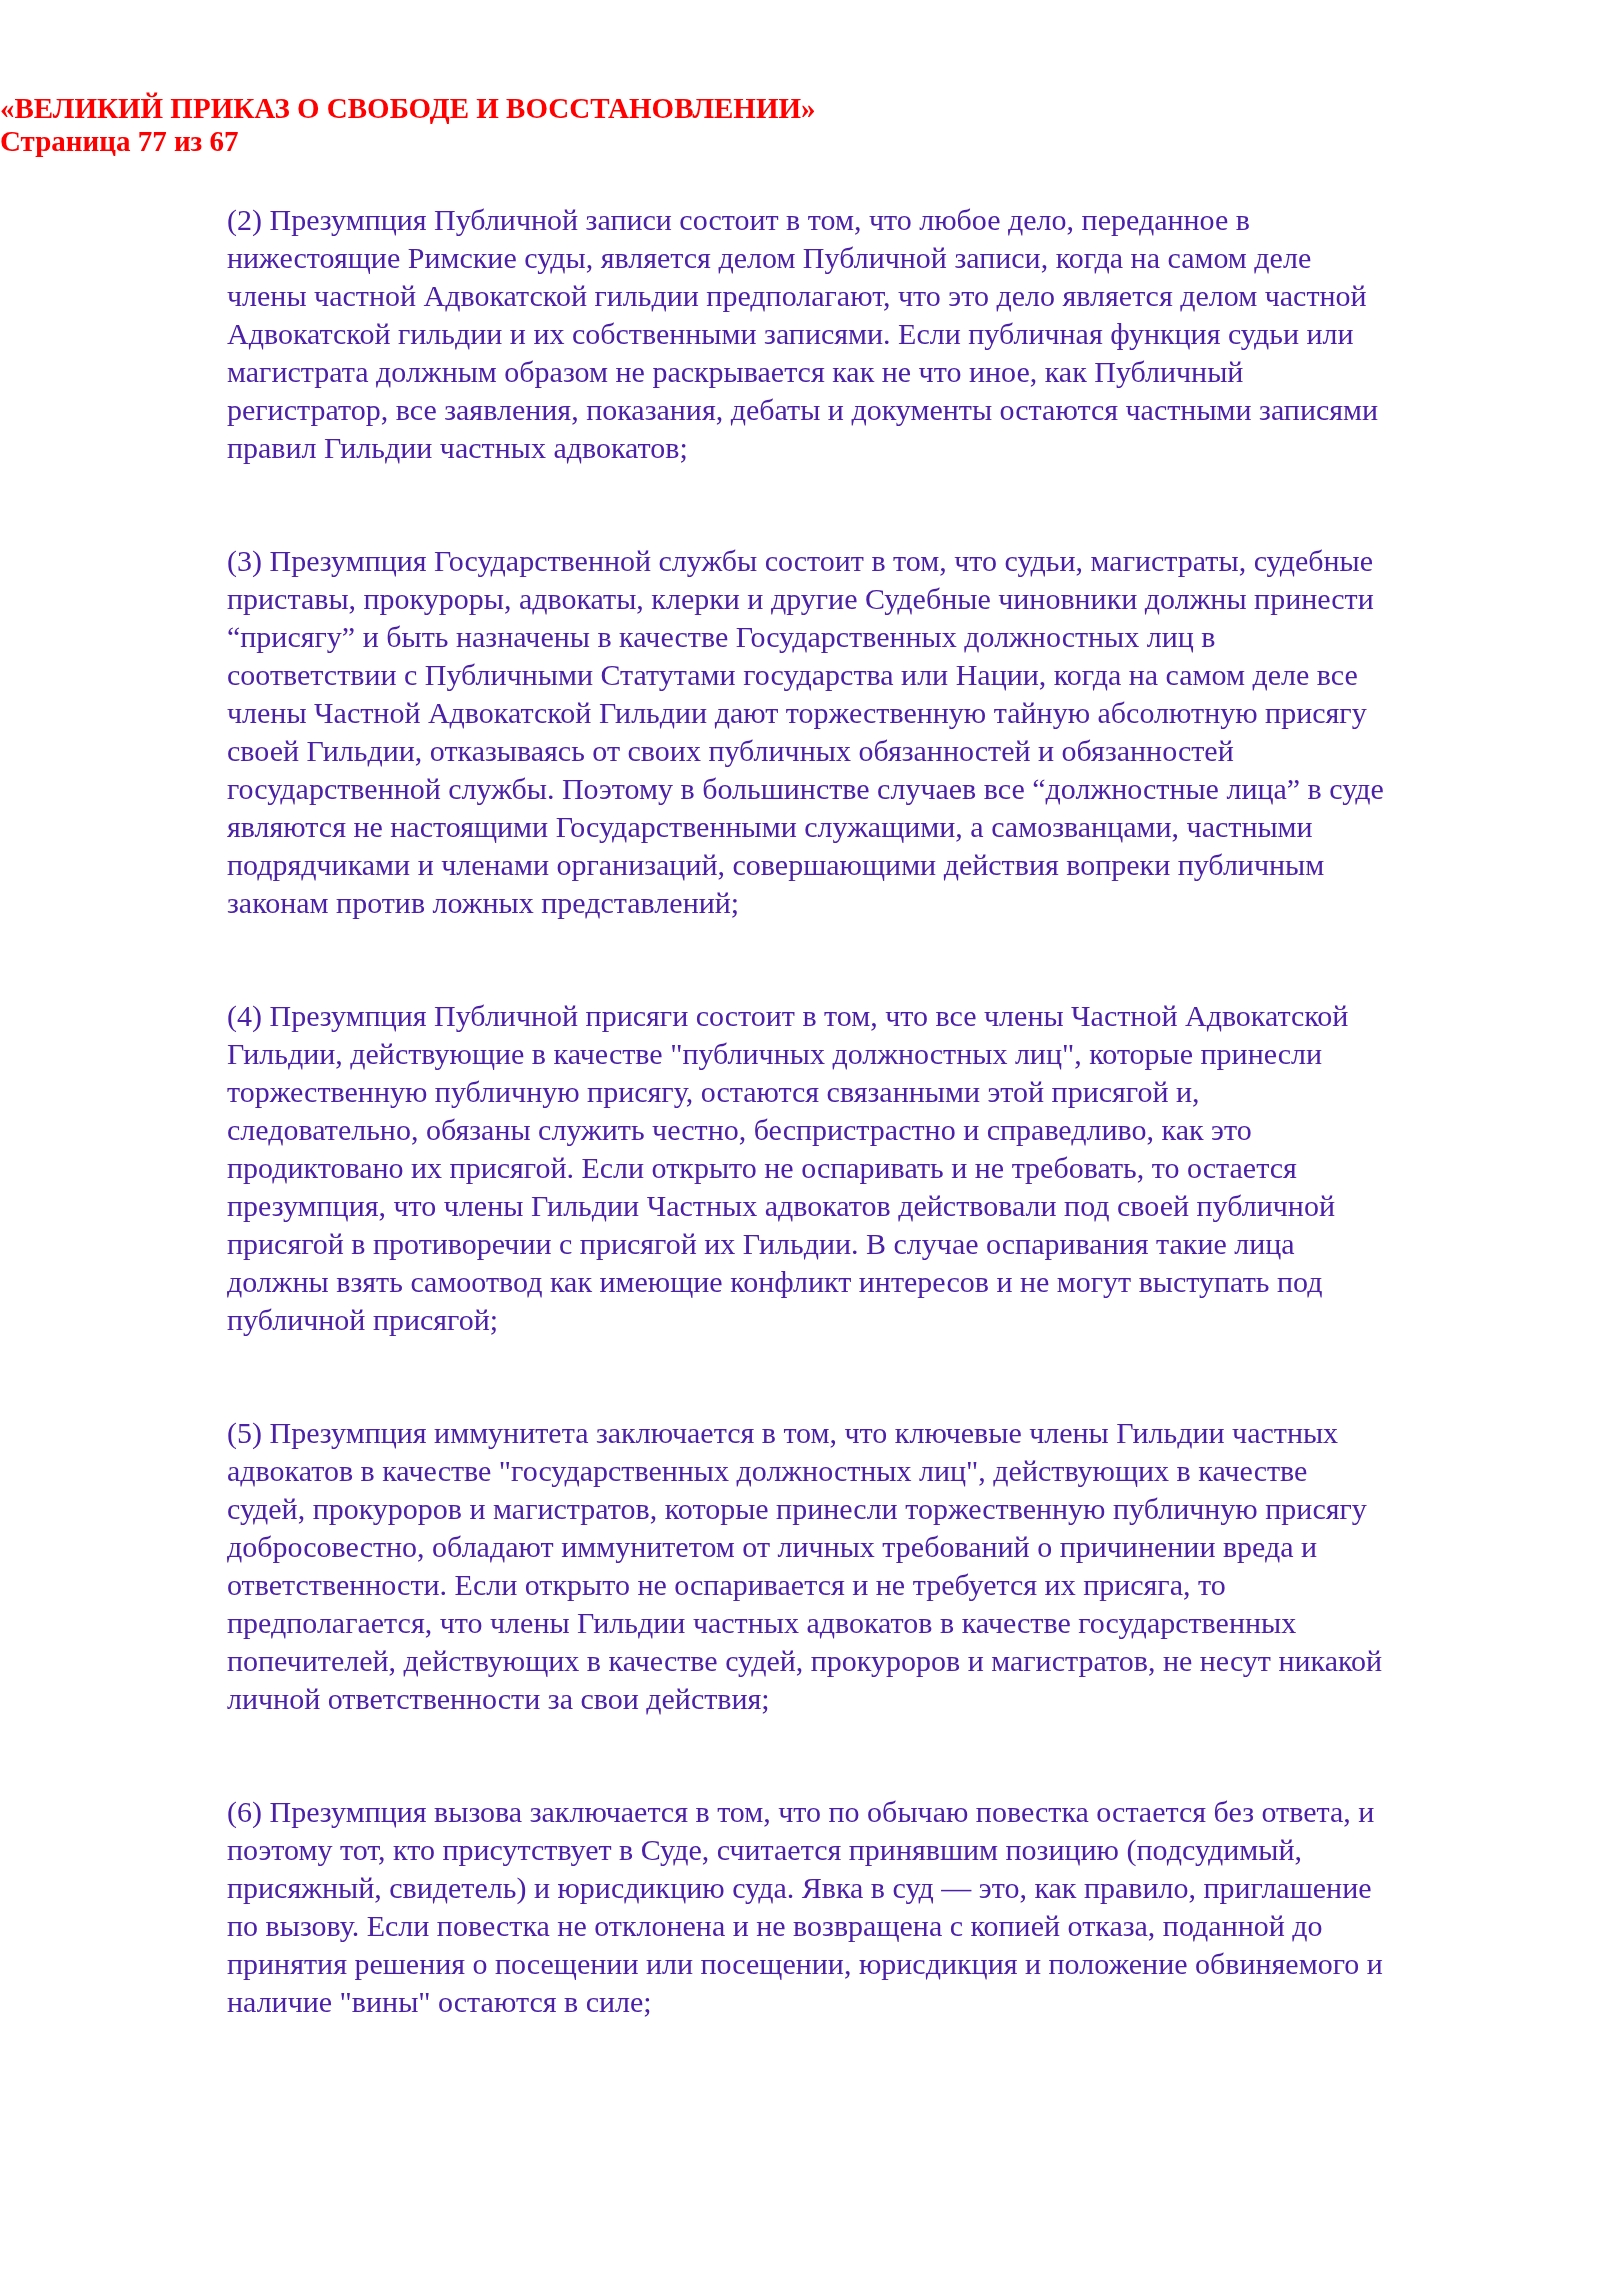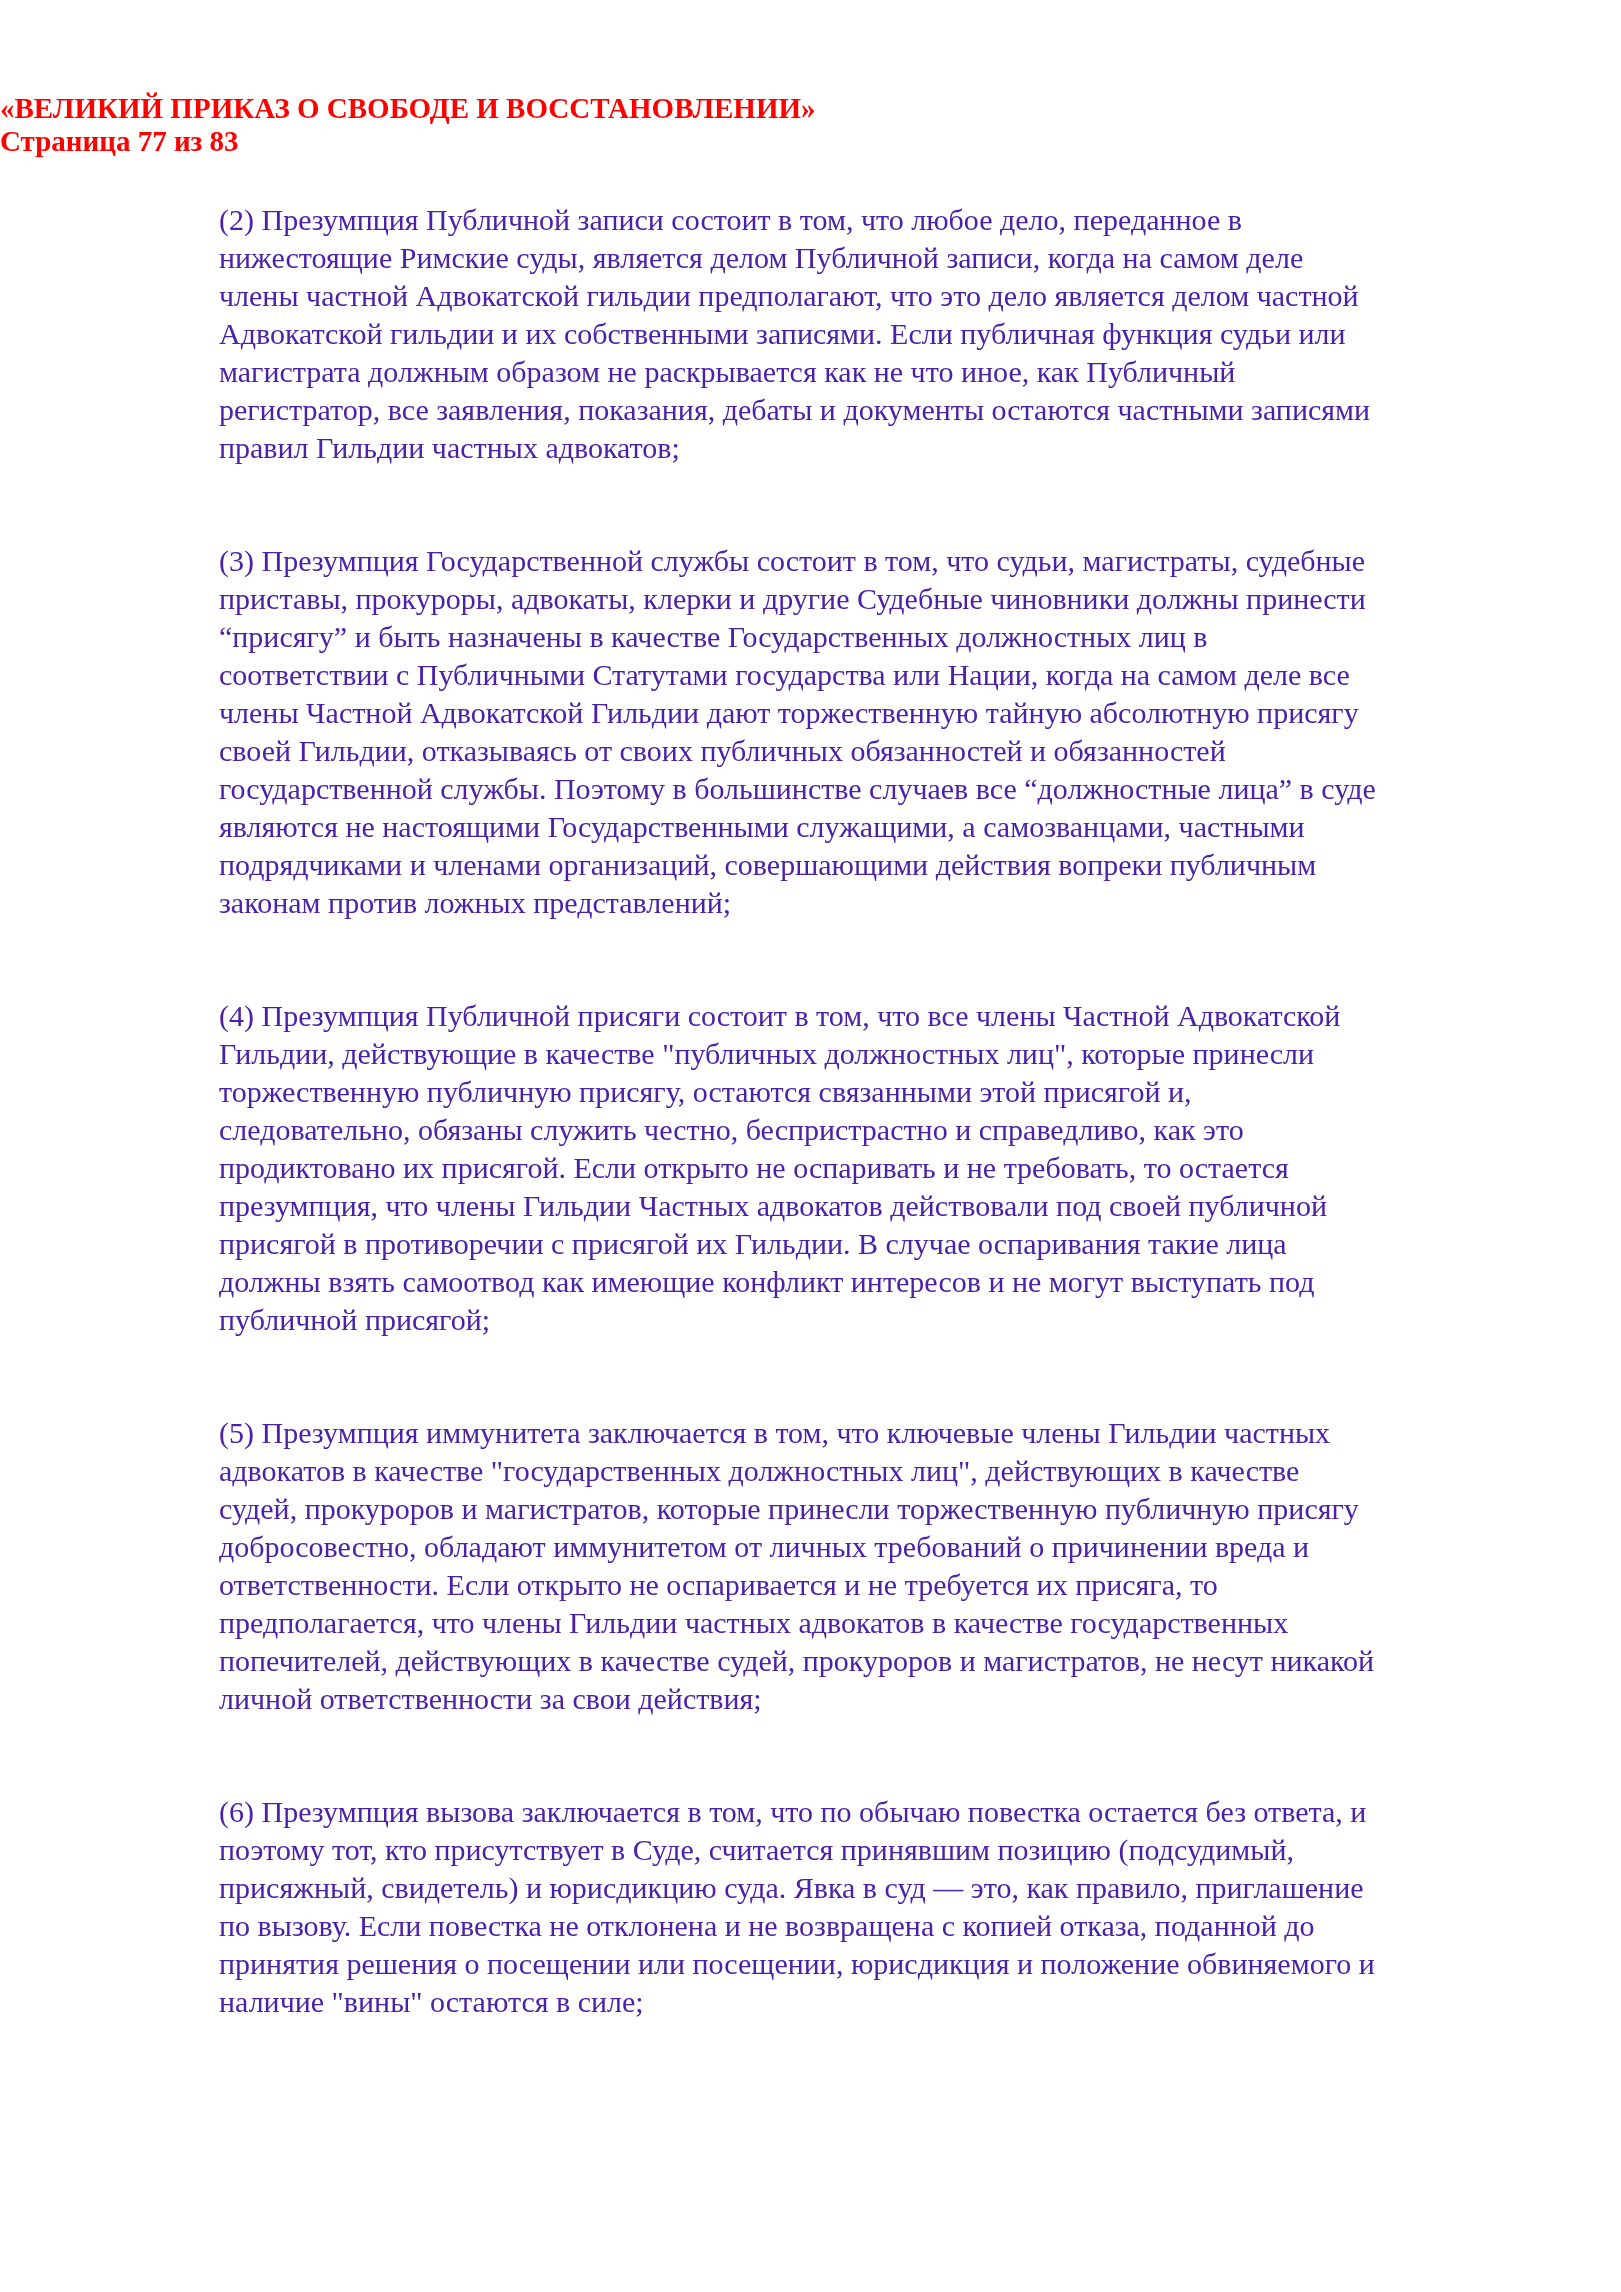--- a/index.html
+++ b/index.html
@@ -27,33 +27,33 @@
   }
   .doc-body {
     margin-top: 43px;
     margin-left: 219px;
     width: 1372px;
     color: var(--body-color, #4b21a8);
   }
   .para {
     font-size: 30px;
     line-height: 38px;
-    margin: 0 0 75px 0;
+    margin: 0 0 75px 8px;
     white-space: pre-line;
     text-align: left;
   }
 </style>
 </head>
 <body>
 
 <div class="page">
 
   <div class="doc-header">
     <div class="hline">«ВЕЛИКИЙ ПРИКАЗ О СВОБОДЕ И ВОССТАНОВЛЕНИИ»</div>
-    <div class="hline">Страница 77 из 83</div>
+    <div class="hline">Страница 77 из 67</div>
   </div>
 
   <div class="doc-body">
       <p class="para">(2) Презумпция Публичной записи состоит в том, что любое дело, переданное в
 нижестоящие Римские суды, является делом Публичной записи, когда на самом деле
 члены частной Адвокатской гильдии предполагают, что это дело является делом частной
 Адвокатской гильдии и их собственными записями. Если публичная функция судьи или
 магистрата должным образом не раскрывается как не что иное, как Публичный
 регистратор, все заявления, показания, дебаты и документы остаются частными записями
 правил Гильдии частных адвокатов;</p>

